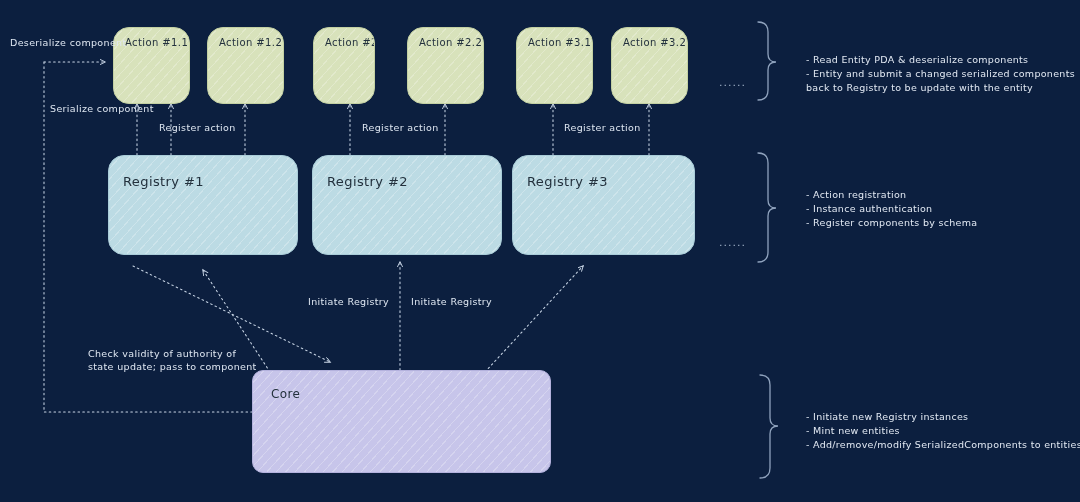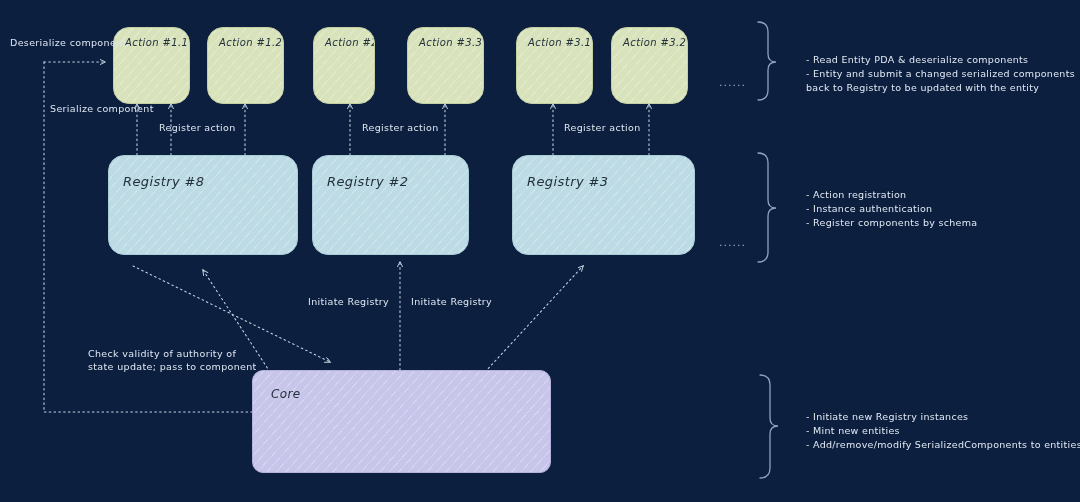--- a/index.html
+++ b/index.html
@@ -11,21 +11,20 @@
   }
   #canvas{position:relative;width:1080px;height:502px;}
 
   svg#wires{position:absolute;left:0;top:0;width:1080px;height:502px;pointer-events:none;}
 
   .node{
     position:absolute;
     border-radius:14px;
     box-sizing:border-box;
     overflow:hidden;
-    font-style:italic;
   }
   .node .hatch{
     position:absolute;inset:0;
     background-image:repeating-linear-gradient(
       -48deg, rgba(255,255,255,.34) 0 1px, rgba(255,255,255,0) 1px 7px);
     opacity:.75;
   }
   .node .lbl{
     position:absolute;
     color:#23313d;
@@ -139,39 +138,39 @@
     <div class="hatch"></div>
     <span class="lbl">Action #1.2</span>
   </div>
 
   <div class="node action" style="left:313px;top:27px;width:62px;height:77px;">
     <div class="hatch"></div>
     <span class="lbl">Action #2.1</span>
   </div>
   <div class="node action" style="left:407px;top:27px;width:77px;height:77px;">
     <div class="hatch"></div>
-    <span class="lbl">Action #3.3</span>
+    <span class="lbl">Action #2.2</span>
   </div>
 
   <div class="node action" style="left:516px;top:27px;width:77px;height:77px;">
     <div class="hatch"></div>
     <span class="lbl">Action #3.1</span>
   </div>
   <div class="node action" style="left:611px;top:27px;width:77px;height:77px;">
     <div class="hatch"></div>
     <span class="lbl">Action #3.2</span>
   </div>
 
   <span class="ellipsis" style="left:719px;top:76px;">......</span>
 
   <div class="node registry" style="left:108px;top:155px;width:190px;height:100px;">
     <div class="hatch"></div>
-    <span class="lbl">Registry #8</span>
-  </div>
-  <div class="node registry" style="left:312px;top:155px;width:157px;height:100px;">
+    <span class="lbl">Registry #1</span>
+  </div>
+  <div class="node registry" style="left:312px;top:155px;width:190px;height:100px;">
     <div class="hatch"></div>
     <span class="lbl">Registry #2</span>
   </div>
   <div class="node registry" style="left:512px;top:155px;width:183px;height:100px;">
     <div class="hatch"></div>
     <span class="lbl">Registry #3</span>
   </div>
 
   <span class="ellipsis" style="left:719px;top:236px;">......</span>
 
@@ -190,21 +189,21 @@
 
   <span class="edge-label" style="left:308px;top:295px;">Initiate Registry</span>
   <span class="edge-label" style="left:411px;top:295px;">Initiate Registry</span>
 
   <span class="edge-label two-line" style="left:88px;top:319px;white-space:pre-line;">Check validity of authority of
 state update; pass to component</span>
 
   <div class="note" style="left:806px;top:53px;">
     <span class="li">- Read Entity PDA &amp; deserialize components</span>
     <span class="li">- Entity and submit a changed serialized components</span>
-    <span class="li">   back to Registry to be updated with the entity</span>
+    <span class="li">   back to Registry to be update with the entity</span>
   </div>
 
   <div class="note" style="left:806px;top:188px;">
     <span class="li">- Action registration</span>
     <span class="li">- Instance authentication</span>
     <span class="li">- Register components by schema</span>
   </div>
 
   <div class="note" style="left:806px;top:410px;">
     <span class="li">- Initiate new Registry instances</span>

